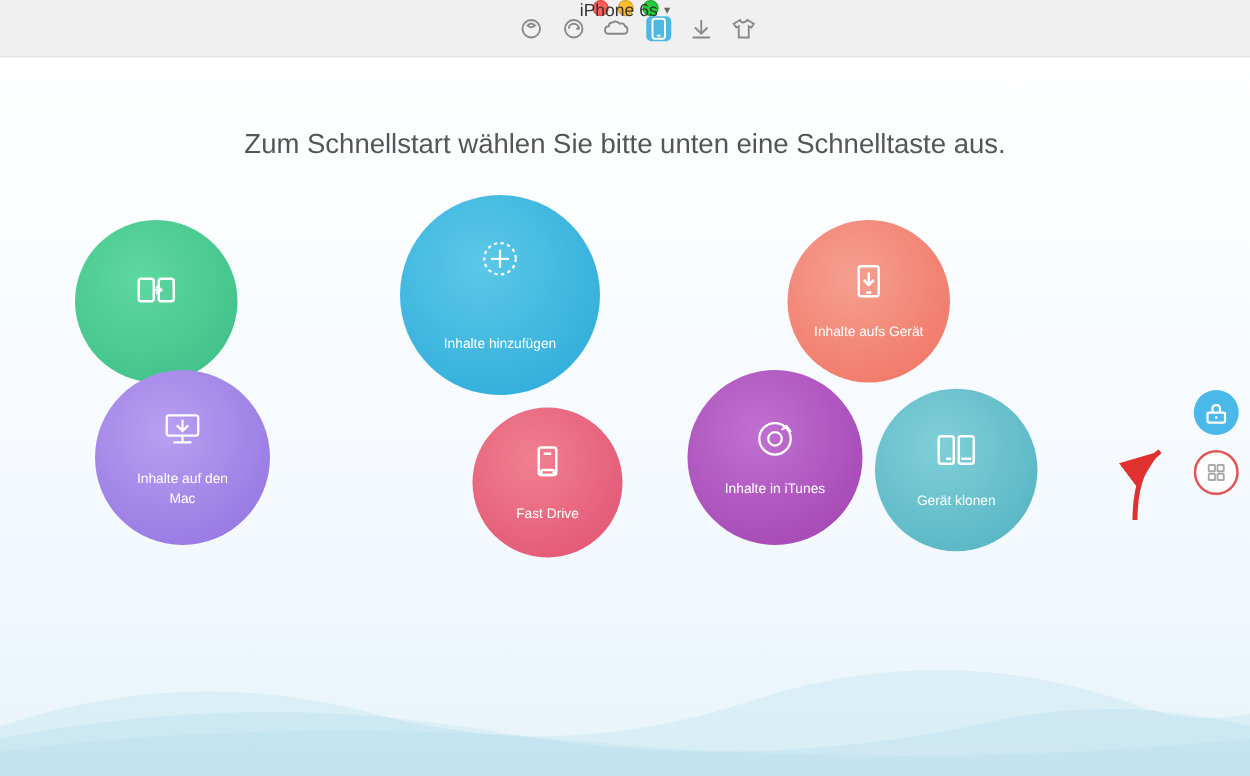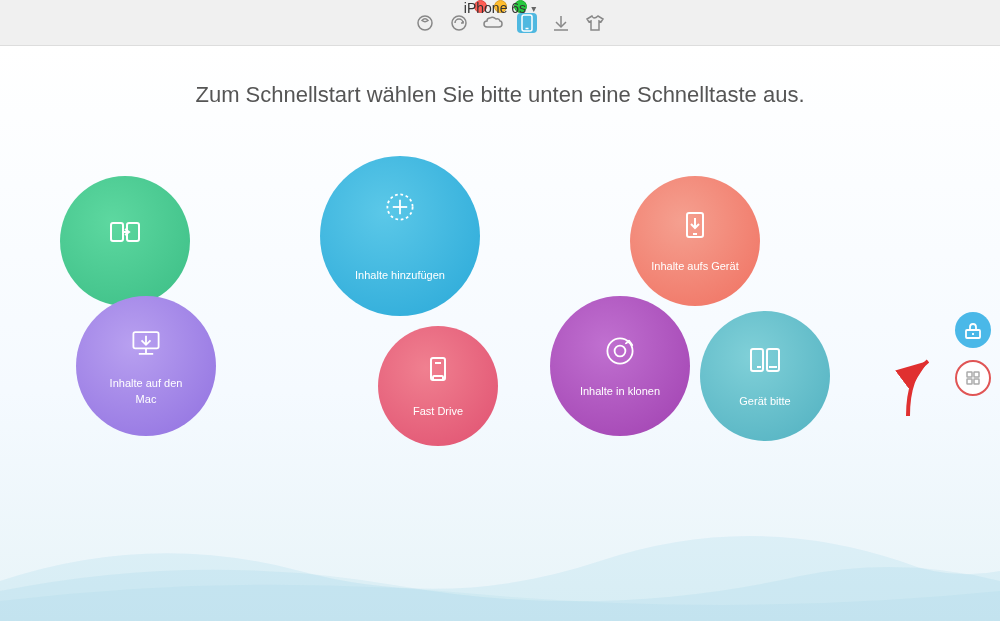--- a/index.html
+++ b/index.html
@@ -87,21 +87,21 @@
       position: absolute;
       bottom: 0;
       left: 0;
       width: 100%;
       height: 120px;
       z-index: 0;
     }
 
     .headline {
       text-align: center;
-      padding-top: 36px;
+      padding-top: 56px;
       font-size: 22px;
       color: #555;
       font-weight: 300;
       position: relative;
       z-index: 2;
     }
 
     
     .circles-container {
       position: absolute;
@@ -363,33 +363,33 @@
 
     <div class="circle-btn circle-itunes">
       <div class="circle-icon">
         <svg viewBox="0 0 40 40" width="38" height="38" fill="none" stroke="white" stroke-width="2">
           <circle cx="20" cy="20" r="14"></circle>
           <circle cx="20" cy="20" r="6"></circle>
           <path d="M26 12 Q32 8 34 14" stroke="white" stroke-width="1.5"></path>
           <path d="M26 12 L30 8 M30 8 L34 14" stroke="white" stroke-width="1.5" fill="none"></path>
         </svg>
       </div>
-      <div class="circle-label">Inhalte in klonen</div>
+      <div class="circle-label">Inhalte in iTunes</div>
     </div>
 
     <div class="circle-btn circle-clone">
       <div class="circle-icon">
         <svg viewBox="0 0 36 36" width="32" height="32" fill="none" stroke="white" stroke-width="2">
           <rect x="4" y="6" width="12" height="22" rx="2"></rect>
           <rect x="20" y="6" width="12" height="22" rx="2"></rect>
           <line x1="10" y1="24" x2="14" y2="24"></line>
           <line x1="22" y1="24" x2="30" y2="24"></line>
         </svg>
       </div>
-      <div class="circle-label">Gerät bitte</div>
+      <div class="circle-label">Gerät klonen</div>
     </div>
 
   </div>
 
   <div class="right-panel">
     <div class="side-btn side-btn-blue">
       <svg width="20" height="20" viewBox="0 0 20 20" fill="none" stroke="white" stroke-width="1.8">
         <rect x="3" y="10" width="14" height="8" rx="1"></rect>
         <path d="M7 10 L7 7 Q7 4 10 4 Q13 4 13 7 L13 10"></path>
         <line x1="10" y1="13" x2="10" y2="15"></line>

